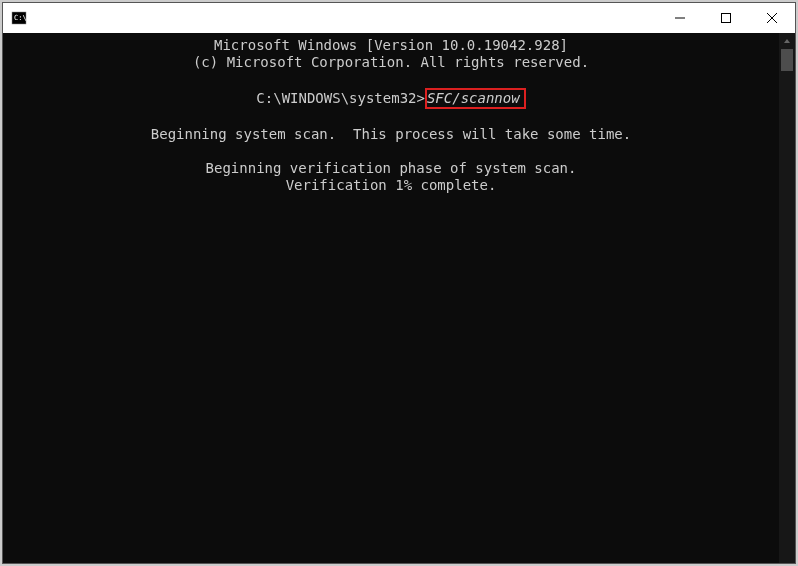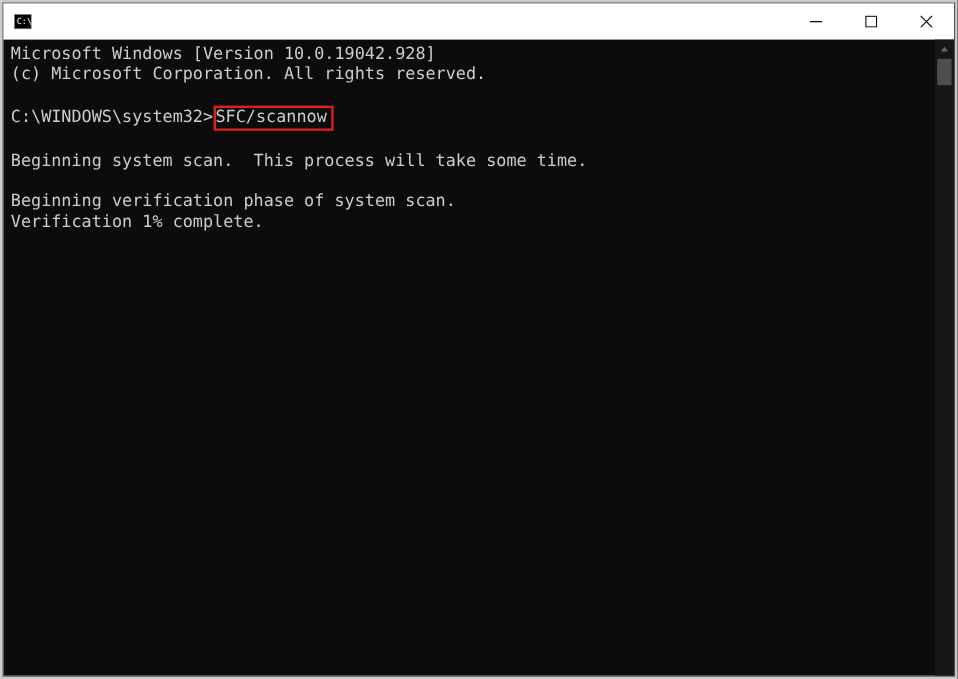--- a/index.html
+++ b/index.html
@@ -64,20 +64,21 @@
     }
     .terminal {
       flex: 1;
       padding: 4px 6px;
       color: #cccccc;
       font-size: 14px;
       line-height: 17px;
       white-space: pre;
       font-family: 'Consolas', 'Lucida Console', monospace;
       overflow: hidden;
+      text-align: center;
     }
     .scrollbar {
       width: 16px;
       background: #171717;
       position: relative;
     }
     .scrollbar-thumb {
       position: absolute;
       top: 16px;
       left: 2px;
@@ -96,21 +97,21 @@
     }
     .scrollbar-arrow.up { top: 0; }
     .scrollbar-arrow svg { width: 8px; height: 8px; fill: #666; }
     .term-line { display: block; }
     .highlight-box {
       border: 2px solid #dc2020;
       padding: 0 4px 0 0px;
       display: inline-block;
       line-height: 17px;
     }
-    .cmd-text { display: inline; }
+    .cmd-text { display: inline; font-style: italic; }
     .prompt-seg { display: inline; }
   </style>
 </head>
 <body>
 
 <div class="window">
   <div class="titlebar">
     <div class="titlebar-icon">
       <svg viewBox="0 0 16 16">
         <rect x="1" y="2" width="14" height="12" fill="#000" stroke="#888" stroke-width="0.5"></rect>

